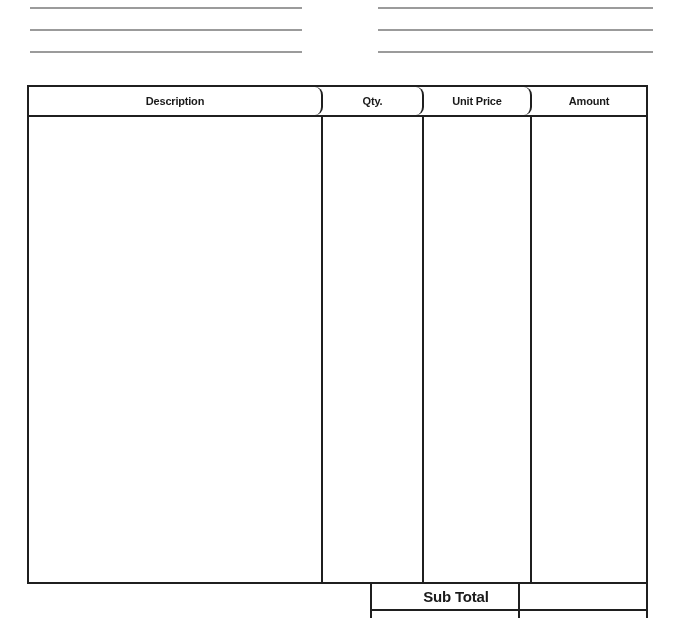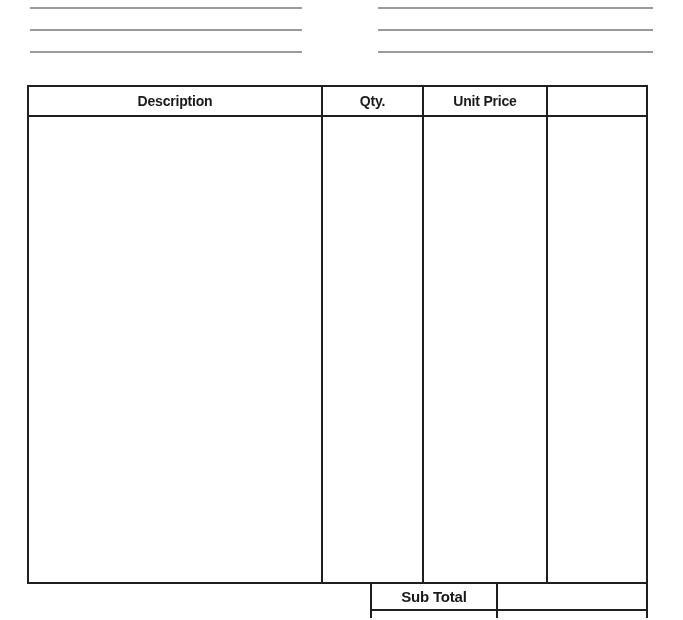--- a/index.html
+++ b/index.html
@@ -39,41 +39,43 @@
     flex-direction: column;
   }
   .thead {
     display: flex;
     flex: 0 0 30px;
     border-bottom: 2px solid var(--border);
   }
   .tbody { display: flex; flex: 1; }
   .col-desc  { width: 294px; border-right: 2px solid var(--border); }
   .col-qty   { width: 101px; border-right: 2px solid var(--border); }
-  .col-price { width: 124px; border-right: 2px solid var(--border); }
+  .col-price { width: 108px; border-right: 2px solid var(--border); }
   .col-amt   { flex: 1; }
   .th {
     display: flex; align-items: center; justify-content: center;
-    font-size: 14px; font-weight: 700; letter-spacing: -0.2px;
+    font-size: 11px; font-weight: 700; letter-spacing: -0.2px;
     color: var(--text);
+    border-radius: 8px;
   }
 
   
   .totals {
     position: absolute;
     left: 370px; top: 584px;
     width: 278px; height: 36px;
     display: flex; flex-direction: column;
   }
   .total-row {
     display: flex;
     height: 27px;
     border-left: 2px solid var(--border);
     border-right: 2px solid var(--border);
     border-bottom: 2px solid var(--border);
+    padding-left: 22px;
   }
   .total-row .label-cell {
     width: 126px;
     border-right: 2px solid var(--border);
     display: flex; align-items: center; justify-content: center;
     font-size: 15px; font-weight: 700; letter-spacing: -0.2px;
   }
   .total-row .value-cell {
     flex: 1;
     display: flex; align-items: center; justify-content: flex-end;
@@ -100,20 +102,21 @@
       <div class="fill-line" style="top: 0px;"></div>
       <div class="fill-line" style="top: 22px;"></div>
       <div class="fill-line" style="top: 44px;"></div>
     </div>
 
   <div class="invoice-table">
     <div class="thead">
       <div class="th col-desc">Description</div>
       <div class="th col-qty">Qty.</div>
       <div class="th col-price">Unit Price</div>
+      <div class="th col-amt">Amount</div>
     </div>
     <div class="tbody">
       <div class="col-desc"></div>
       <div class="col-qty"></div>
       <div class="col-price"></div>
       <div class="col-amt"></div>
     </div>
   </div>
 
   <div class="totals">

